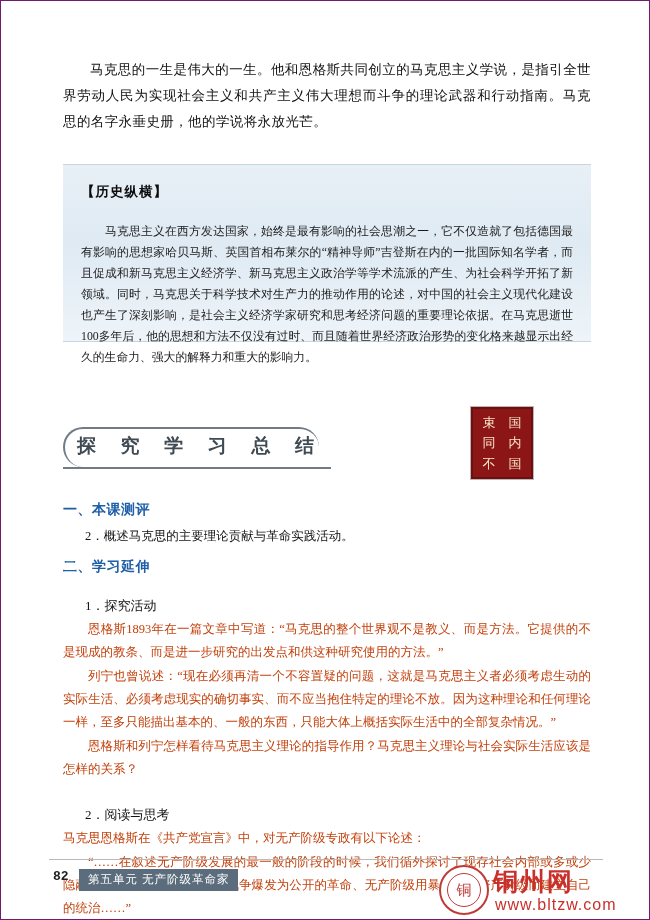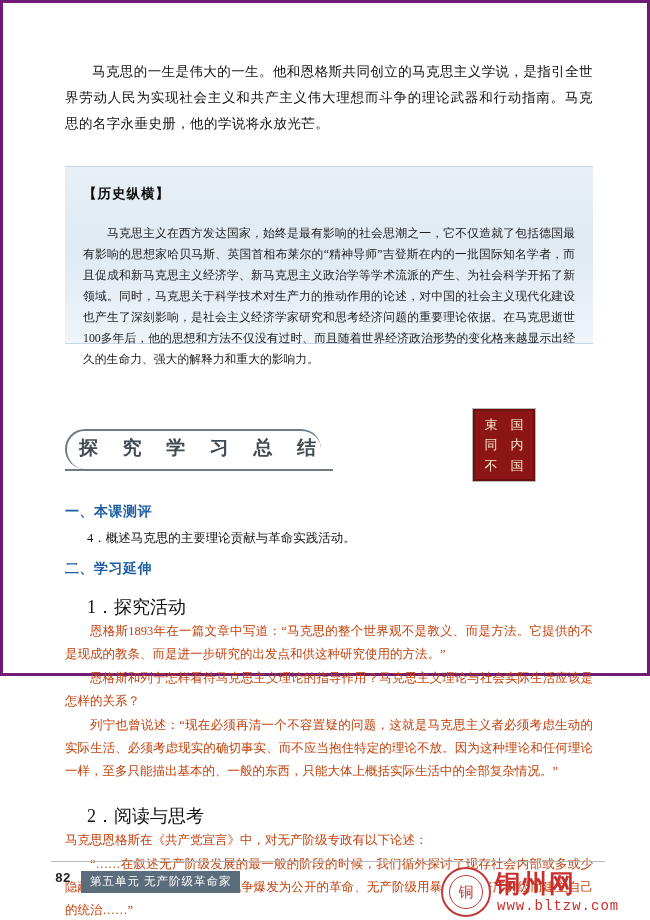--- a/index.html
+++ b/index.html
@@ -11,23 +11,23 @@
     height: 920px;
     background: #ffffff;
     font-family: "Liberation Serif", serif;
     color: #1a1a1a;
     position: relative;
     overflow: hidden;
   }
   .page {
     position: relative;
     width: 650px;
-    height: 676px;
+    height: 920px;
     box-sizing: border-box;
-    border: 3px solid #701a75;
+    border: 1px solid #701a75;
   }
 
   
   .intro {
     position: absolute;
     left: 62px;
     top: 56px;
     width: 528px;
     font-size: 13.5px;
     line-height: 26px;
@@ -152,21 +152,21 @@
     margin: 0 0 6px 0;
     letter-spacing: 0.5px;
   }
   .q-item {
     font-size: 12.5px;
     line-height: 23px;
     margin-left: 22px;
     color: #111;
   }
   .sub-head {
-    font-size: 18px;
+    font-size: 13px;
     line-height: 23px;
     margin-left: 22px;
     color: #111;
     margin-top: 18px;
   }
   .para {
     font-size: 12.5px;
     line-height: 23px;
     text-indent: 25px;
     text-align: justify;
@@ -257,24 +257,24 @@
     font-weight: bold;
     color: #c9302c;
     letter-spacing: 2px;
     font-family: "DejaVu Serif", serif;
     text-align: right;
   }
   .wm-url {
     position: absolute;
     left: 56px;
     top: 33px;
-    font-size: 14px;
+    font-size: 16px;
     color: #c9302c;
     letter-spacing: 1px;
-    font-family: Liberation Mono, monospace;
+    font-family: Liberation Sans, sans-serif;
   }
 </style>
 </head>
 <body>
 
 <div class="page">
 
   <div class="intro">马克思的一生是伟大的一生。他和恩格斯共同创立的马克思主义学说，是指引全世界劳动人民为实现社会主义和共产主义伟大理想而斗争的理论武器和行动指南。马克思的名字永垂史册，他的学说将永放光芒。</div>
 
   <div class="history-box">
@@ -295,29 +295,29 @@
       <div class="seal-ch">同</div>
       <div class="seal-ch">内</div>
       <div class="seal-ch">不</div>
       <div class="seal-ch">国</div>
     </div>
   </div>
 
   <div class="content">
 
     <div class="h-num">一、本课测评</div>
-    <div class="q-item">4．概述马克思的主要理论贡献与革命实践活动。</div>
+    <div class="q-item">2．概述马克思的主要理论贡献与革命实践活动。</div>
 
     <div class="gap-sm"></div>
 
     <div class="h-num">二、学习延伸</div>
     <div class="sub-head">1．探究活动</div>
     <div class="para">恩格斯1893年在一篇文章中写道：“马克思的整个世界观不是教义、而是方法。它提供的不是现成的教条、而是进一步研究的出发点和供这种研究使用的方法。”</div>
+    <div class="para">列宁也曾说述：“现在必须再清一个不容置疑的问题，这就是马克思主义者必须考虑生动的实际生活、必须考虑现实的确切事实、而不应当抱住特定的理论不放。因为这种理论和任何理论一样，至多只能描出基本的、一般的东西，只能大体上概括实际生活中的全部复杂情况。”</div>
     <div class="para">恩格斯和列宁怎样看待马克思主义理论的指导作用？马克思主义理论与社会实际生活应该是怎样的关系？</div>
-    <div class="para">列宁也曾说述：“现在必须再清一个不容置疑的问题，这就是马克思主义者必须考虑生动的实际生活、必须考虑现实的确切事实、而不应当抱住特定的理论不放。因为这种理论和任何理论一样，至多只能描出基本的、一般的东西，只能大体上概括实际生活中的全部复杂情况。”</div>
 
     <div class="gap-xs"></div>
 
     <div class="sub-head">2．阅读与思考</div>
     <div class="para" style="text-indent:0">马克思恩格斯在《共产党宣言》中，对无产阶级专政有以下论述：</div>
     <div class="para">“……在叙述无产阶级发展的最一般的阶段的时候，我们循外探讨了现存社会内部或多或少隐蔽着的国内战争，直到这个战争爆发为公开的革命、无产阶级用暴力推翻资产阶级而建立自己的统治……”</div>
     <div class="para">“……前面我们已经看到，工人革命的第一步是使无产阶级转化成统治阶级，争得民主。</div>
   </div>
 
   <div class="footer">

